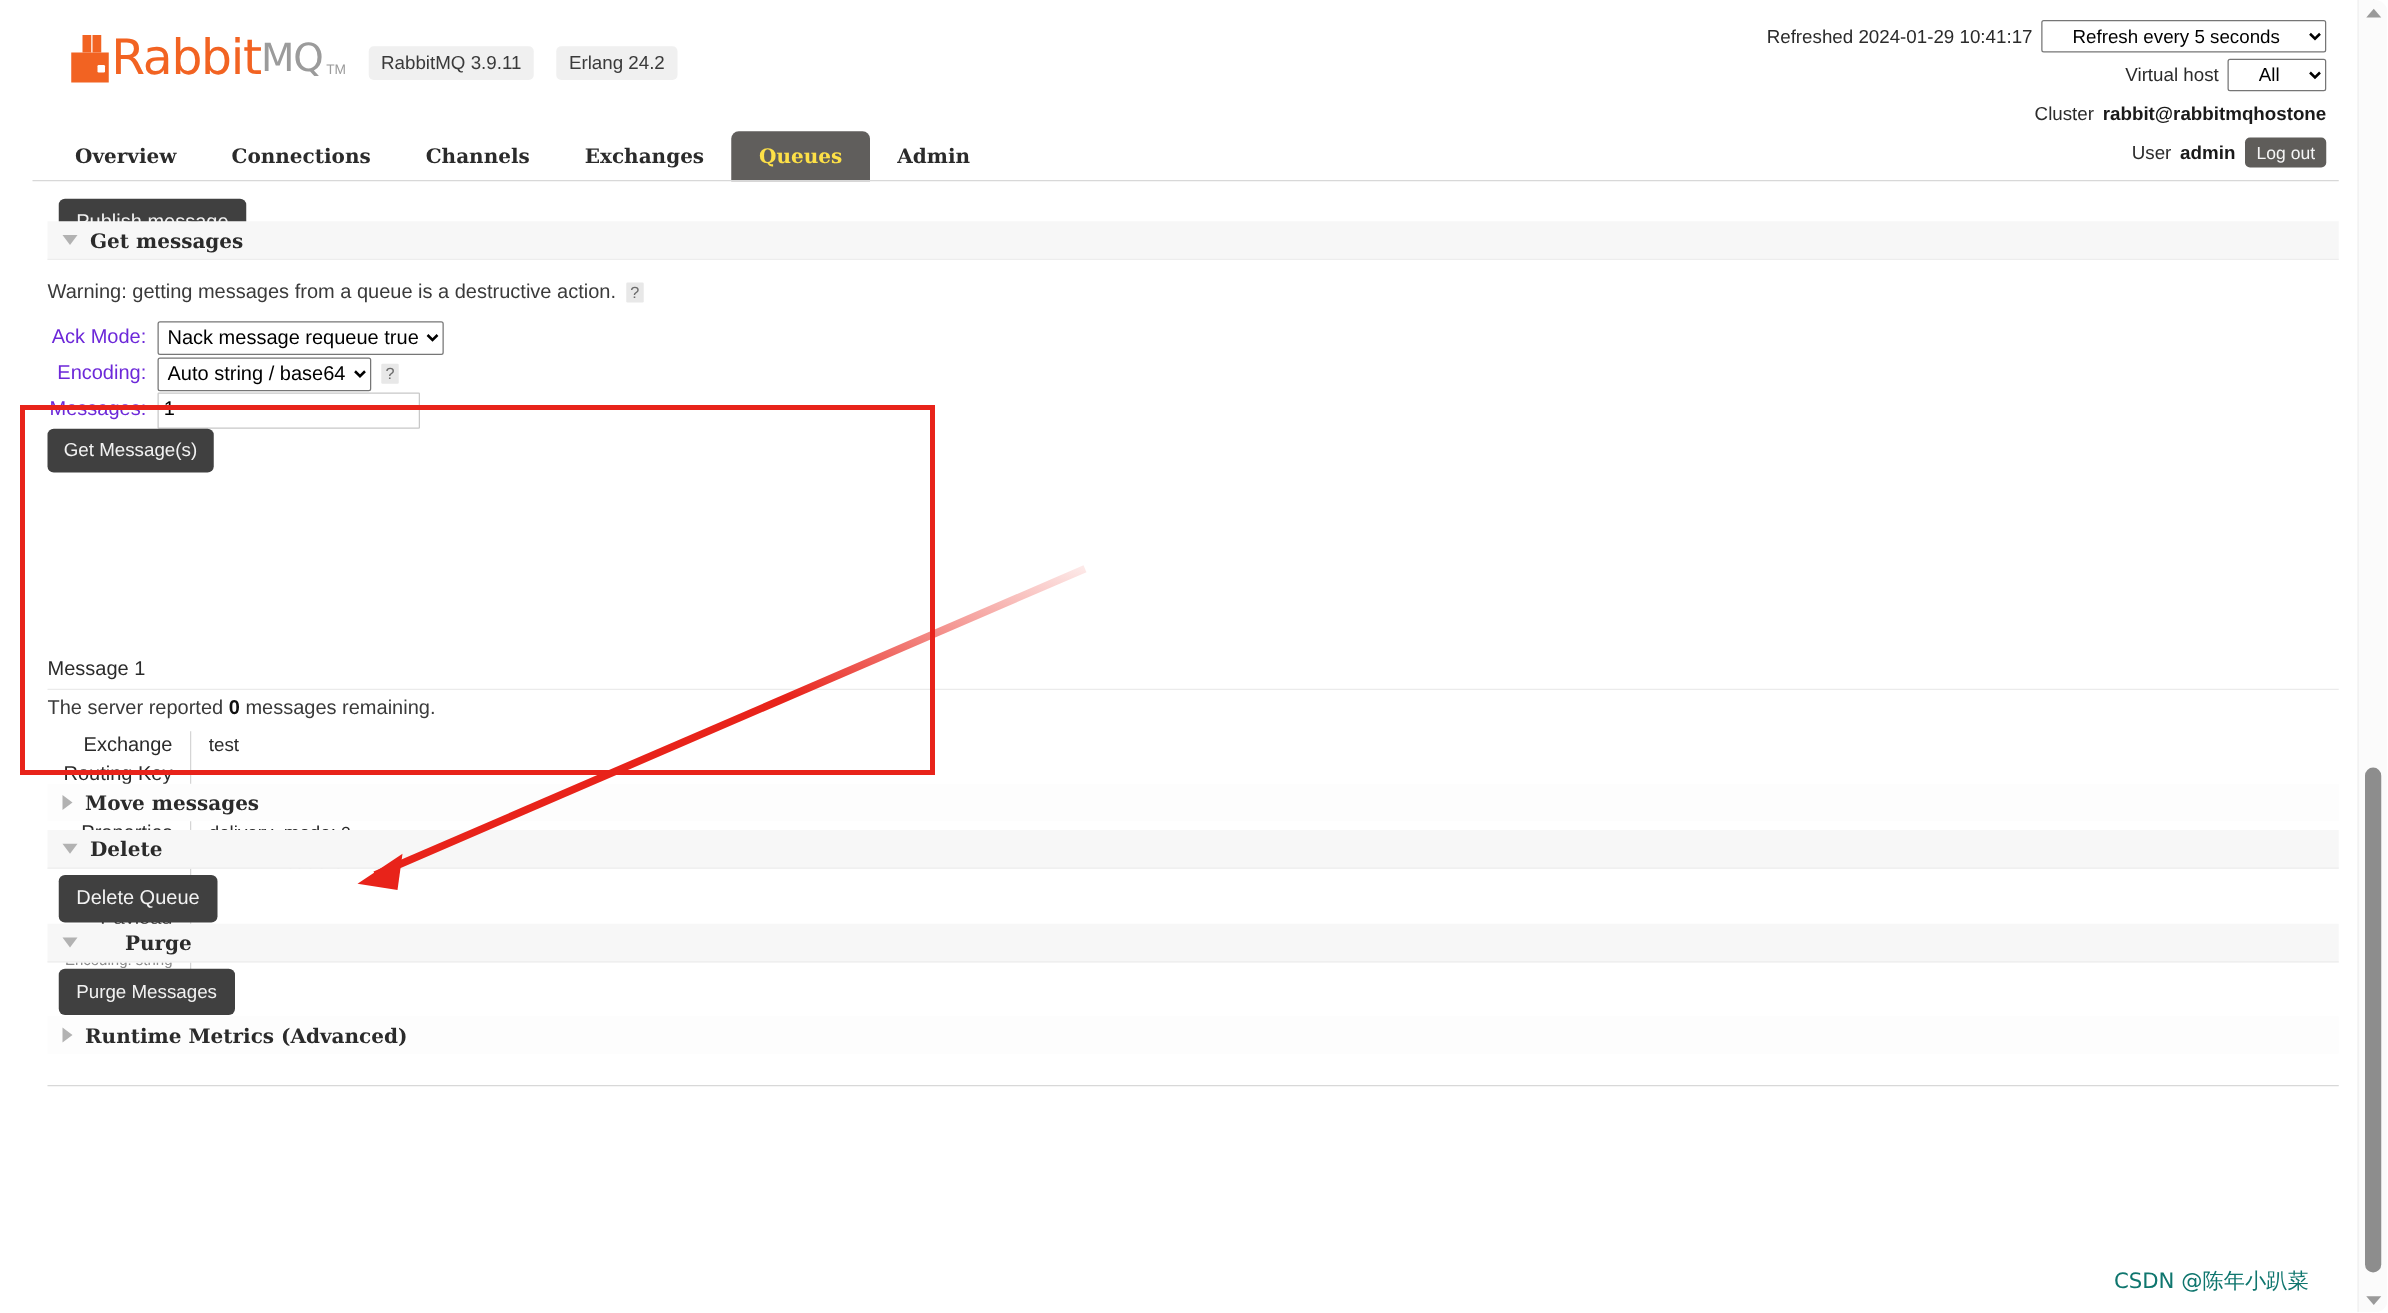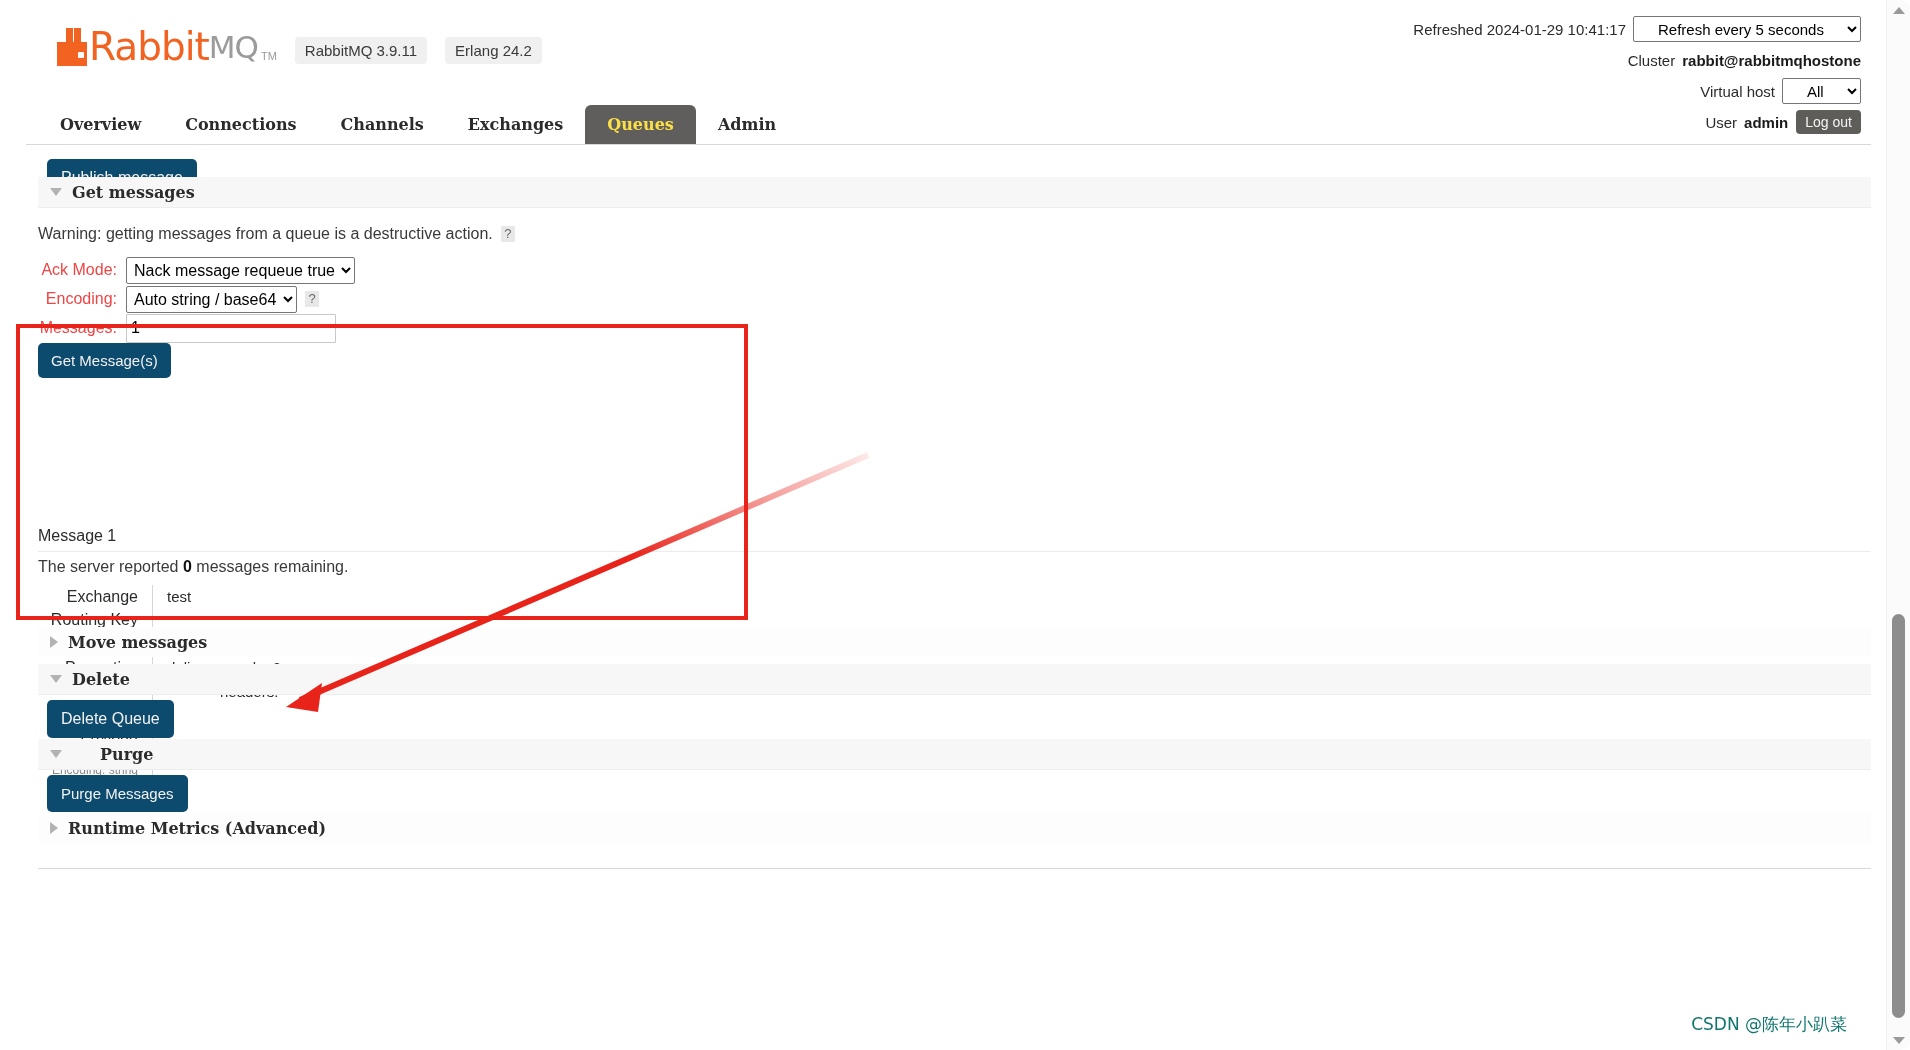--- a/index.html
+++ b/index.html
@@ -163,21 +163,21 @@
   }
 
   
   #content {
     position: absolute;
     left: 0;
     top: 145px;
     width: 1887px;
   }
   .btn-grey {
-    background: #0c4a6e;
+    background: #404040;
     color: #f2f2f2;
     border: none;
     border-radius: 5px;
     font-family: "Liberation Sans", sans-serif;
     font-size: 16px;
     padding: 10px 14px;
     cursor: pointer;
     display: inline-block;
   }
   #publish-btn-wrap { position: absolute; left: 47px; top: 14px; }
@@ -240,21 +240,21 @@
     position: absolute;
     left: 38px;
     display: flex;
     align-items: center;
     height: 30px;
   }
   .form-label {
     width: 79px;
     text-align: right;
     font-size: 16px;
-    color: #ef4444;
+    color: #6d28d9;
     margin-right: 9px;
   }
   select.form-select {
     font-family: "Liberation Sans", sans-serif;
     font-size: 16px;
     border: 1px solid #767676;
     border-radius: 2px;
     background: #fff;
     color: #000;
     padding: 2px 3px;
@@ -439,28 +439,28 @@
       </div>
 
       <div id="header-right">
         <div class="hdr-row">
           <span class="hdr-label">Refreshed 2024-01-29 10:41:17</span>
           <select class="hdr-select">
             <option>Refresh every 5 seconds</option>
           </select>
         </div>
         <div class="hdr-row">
-          <span class="hdr-label">Cluster</span>
-          <span class="hdr-strong">rabbit@rabbitmqhostone</span>
-        </div>
-        <div class="hdr-row">
           <span class="hdr-label">Virtual host</span>
           <select class="hdr-select">
             <option>All</option>
           </select>
+        </div>
+        <div class="hdr-row">
+          <span class="hdr-label">Cluster</span>
+          <span class="hdr-strong">rabbit@rabbitmqhostone</span>
         </div>
         <div class="hdr-row">
           <span class="hdr-label">User</span>
           <span class="hdr-strong">admin</span>
           <button class="logout-btn">Log out</button>
         </div>
       </div>
 
       <div id="tabs">
         <div class="tab">Overview</div>

